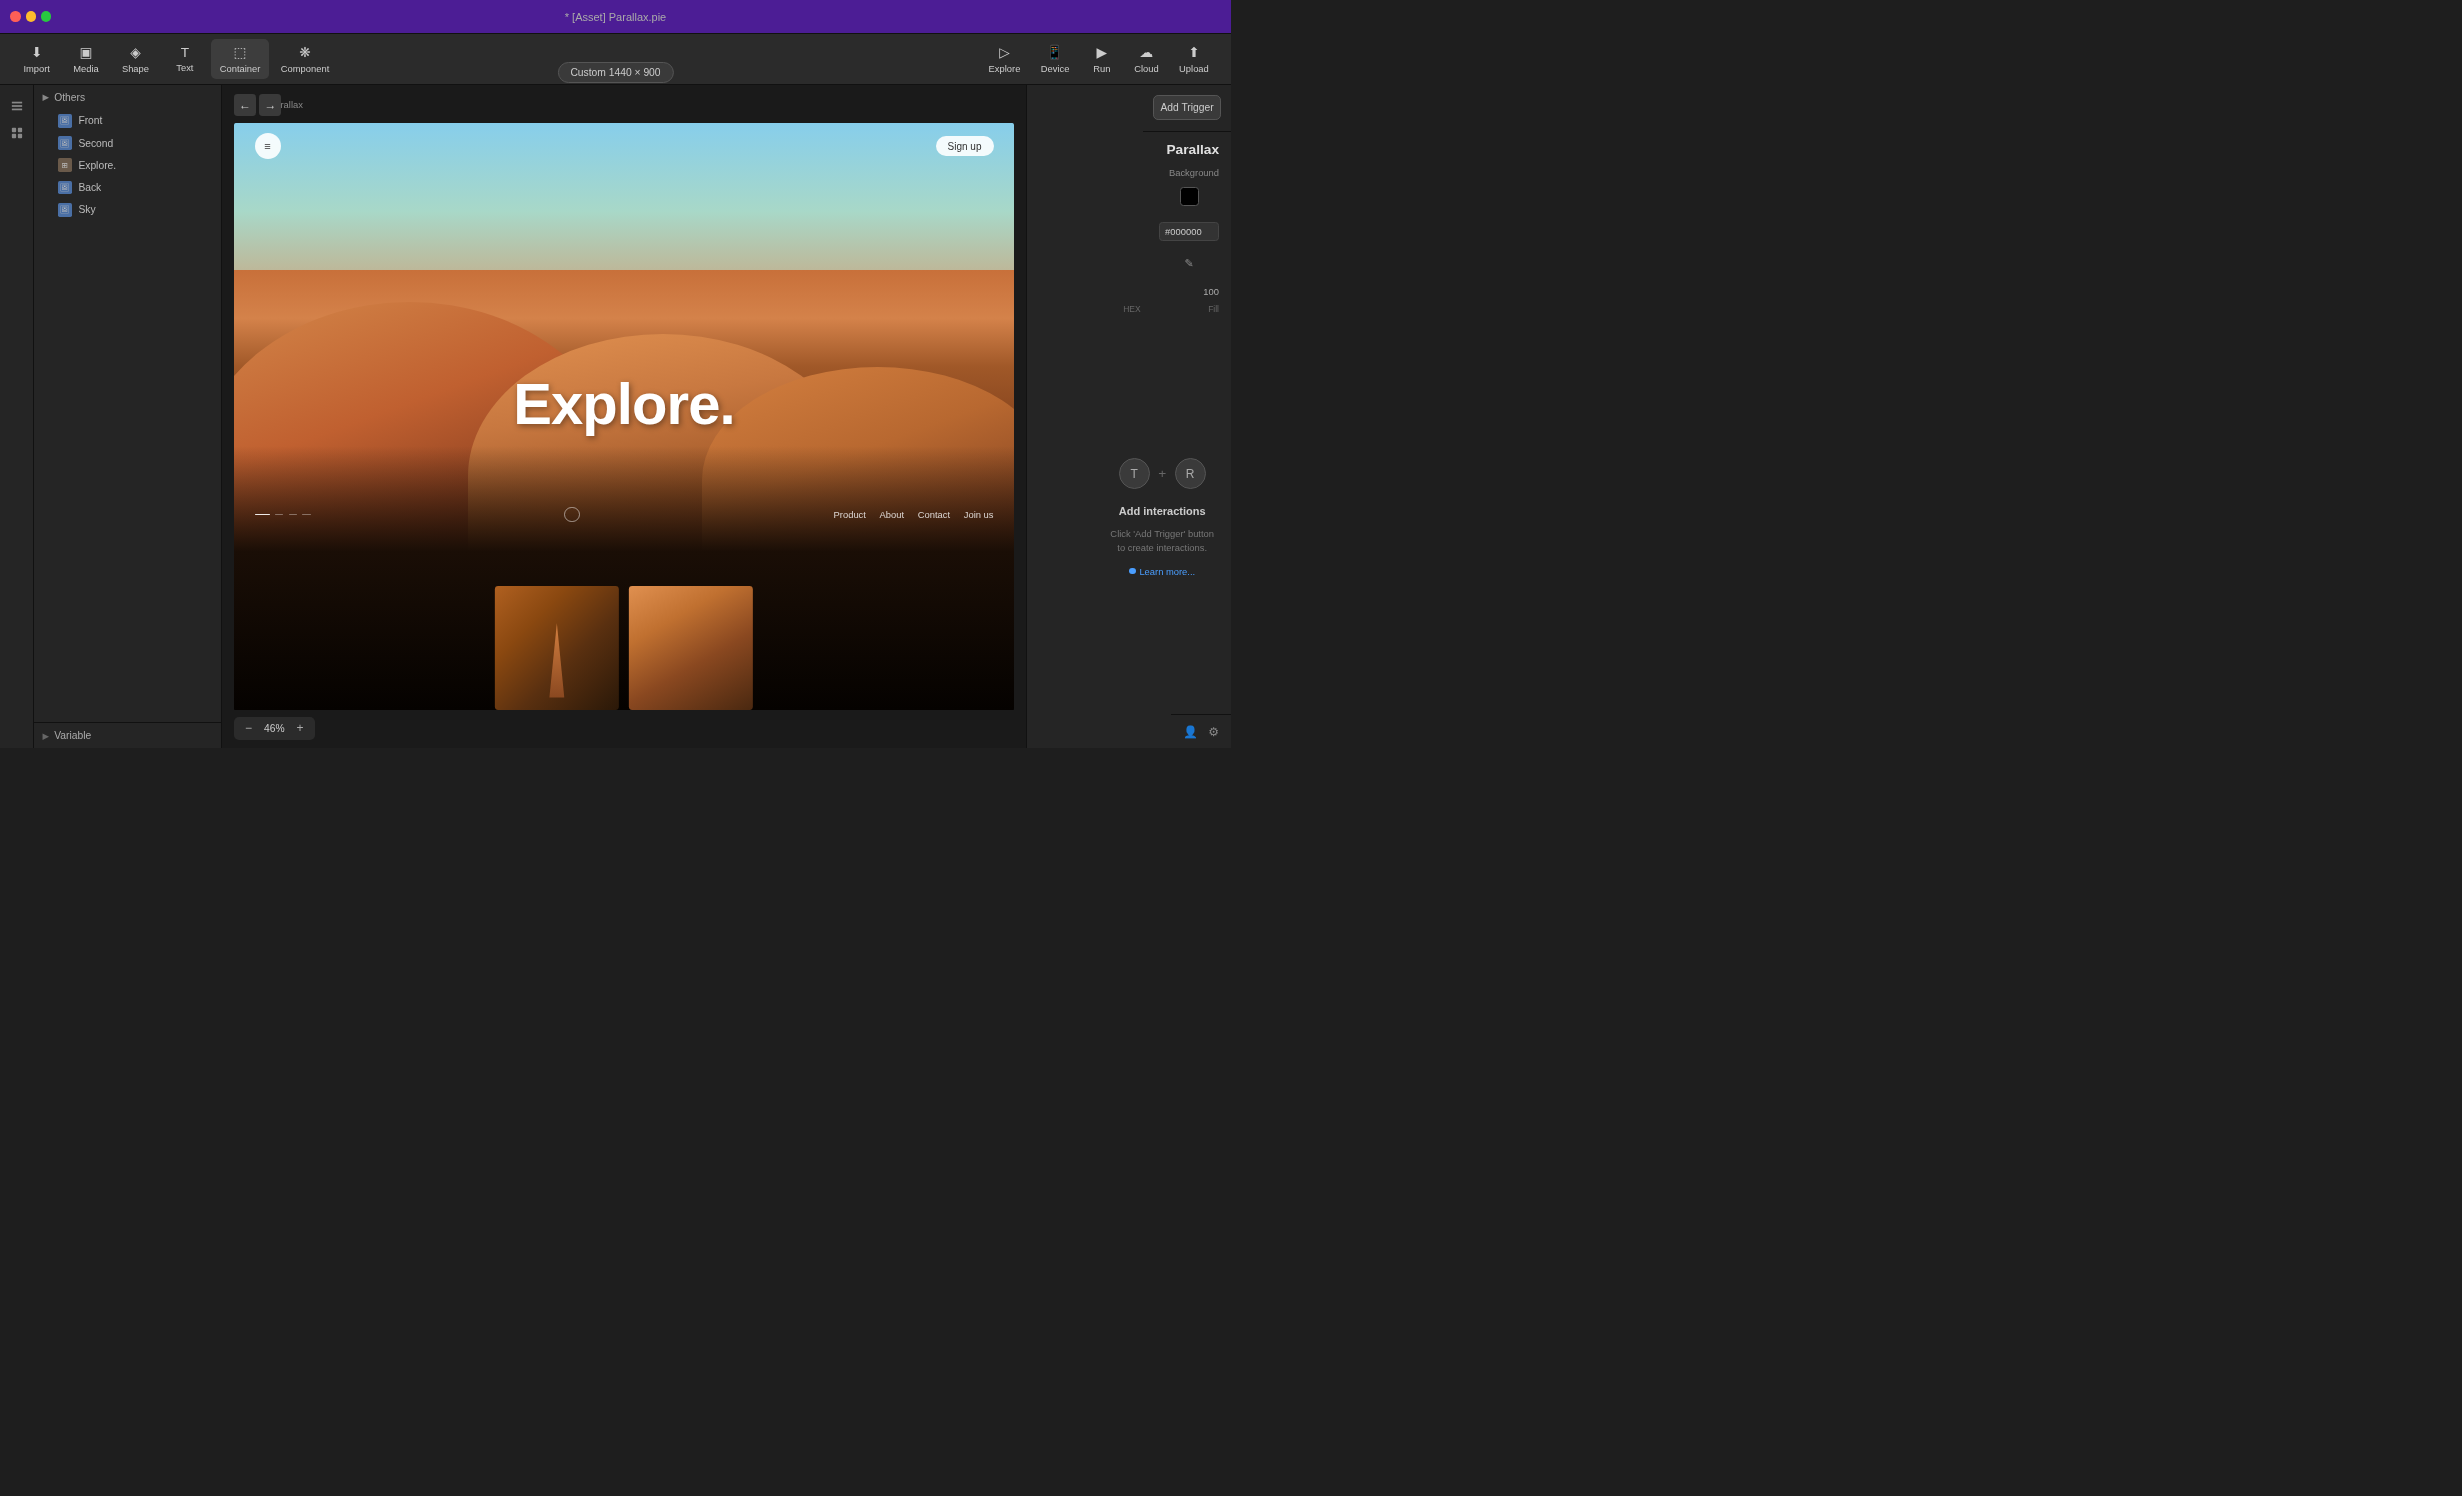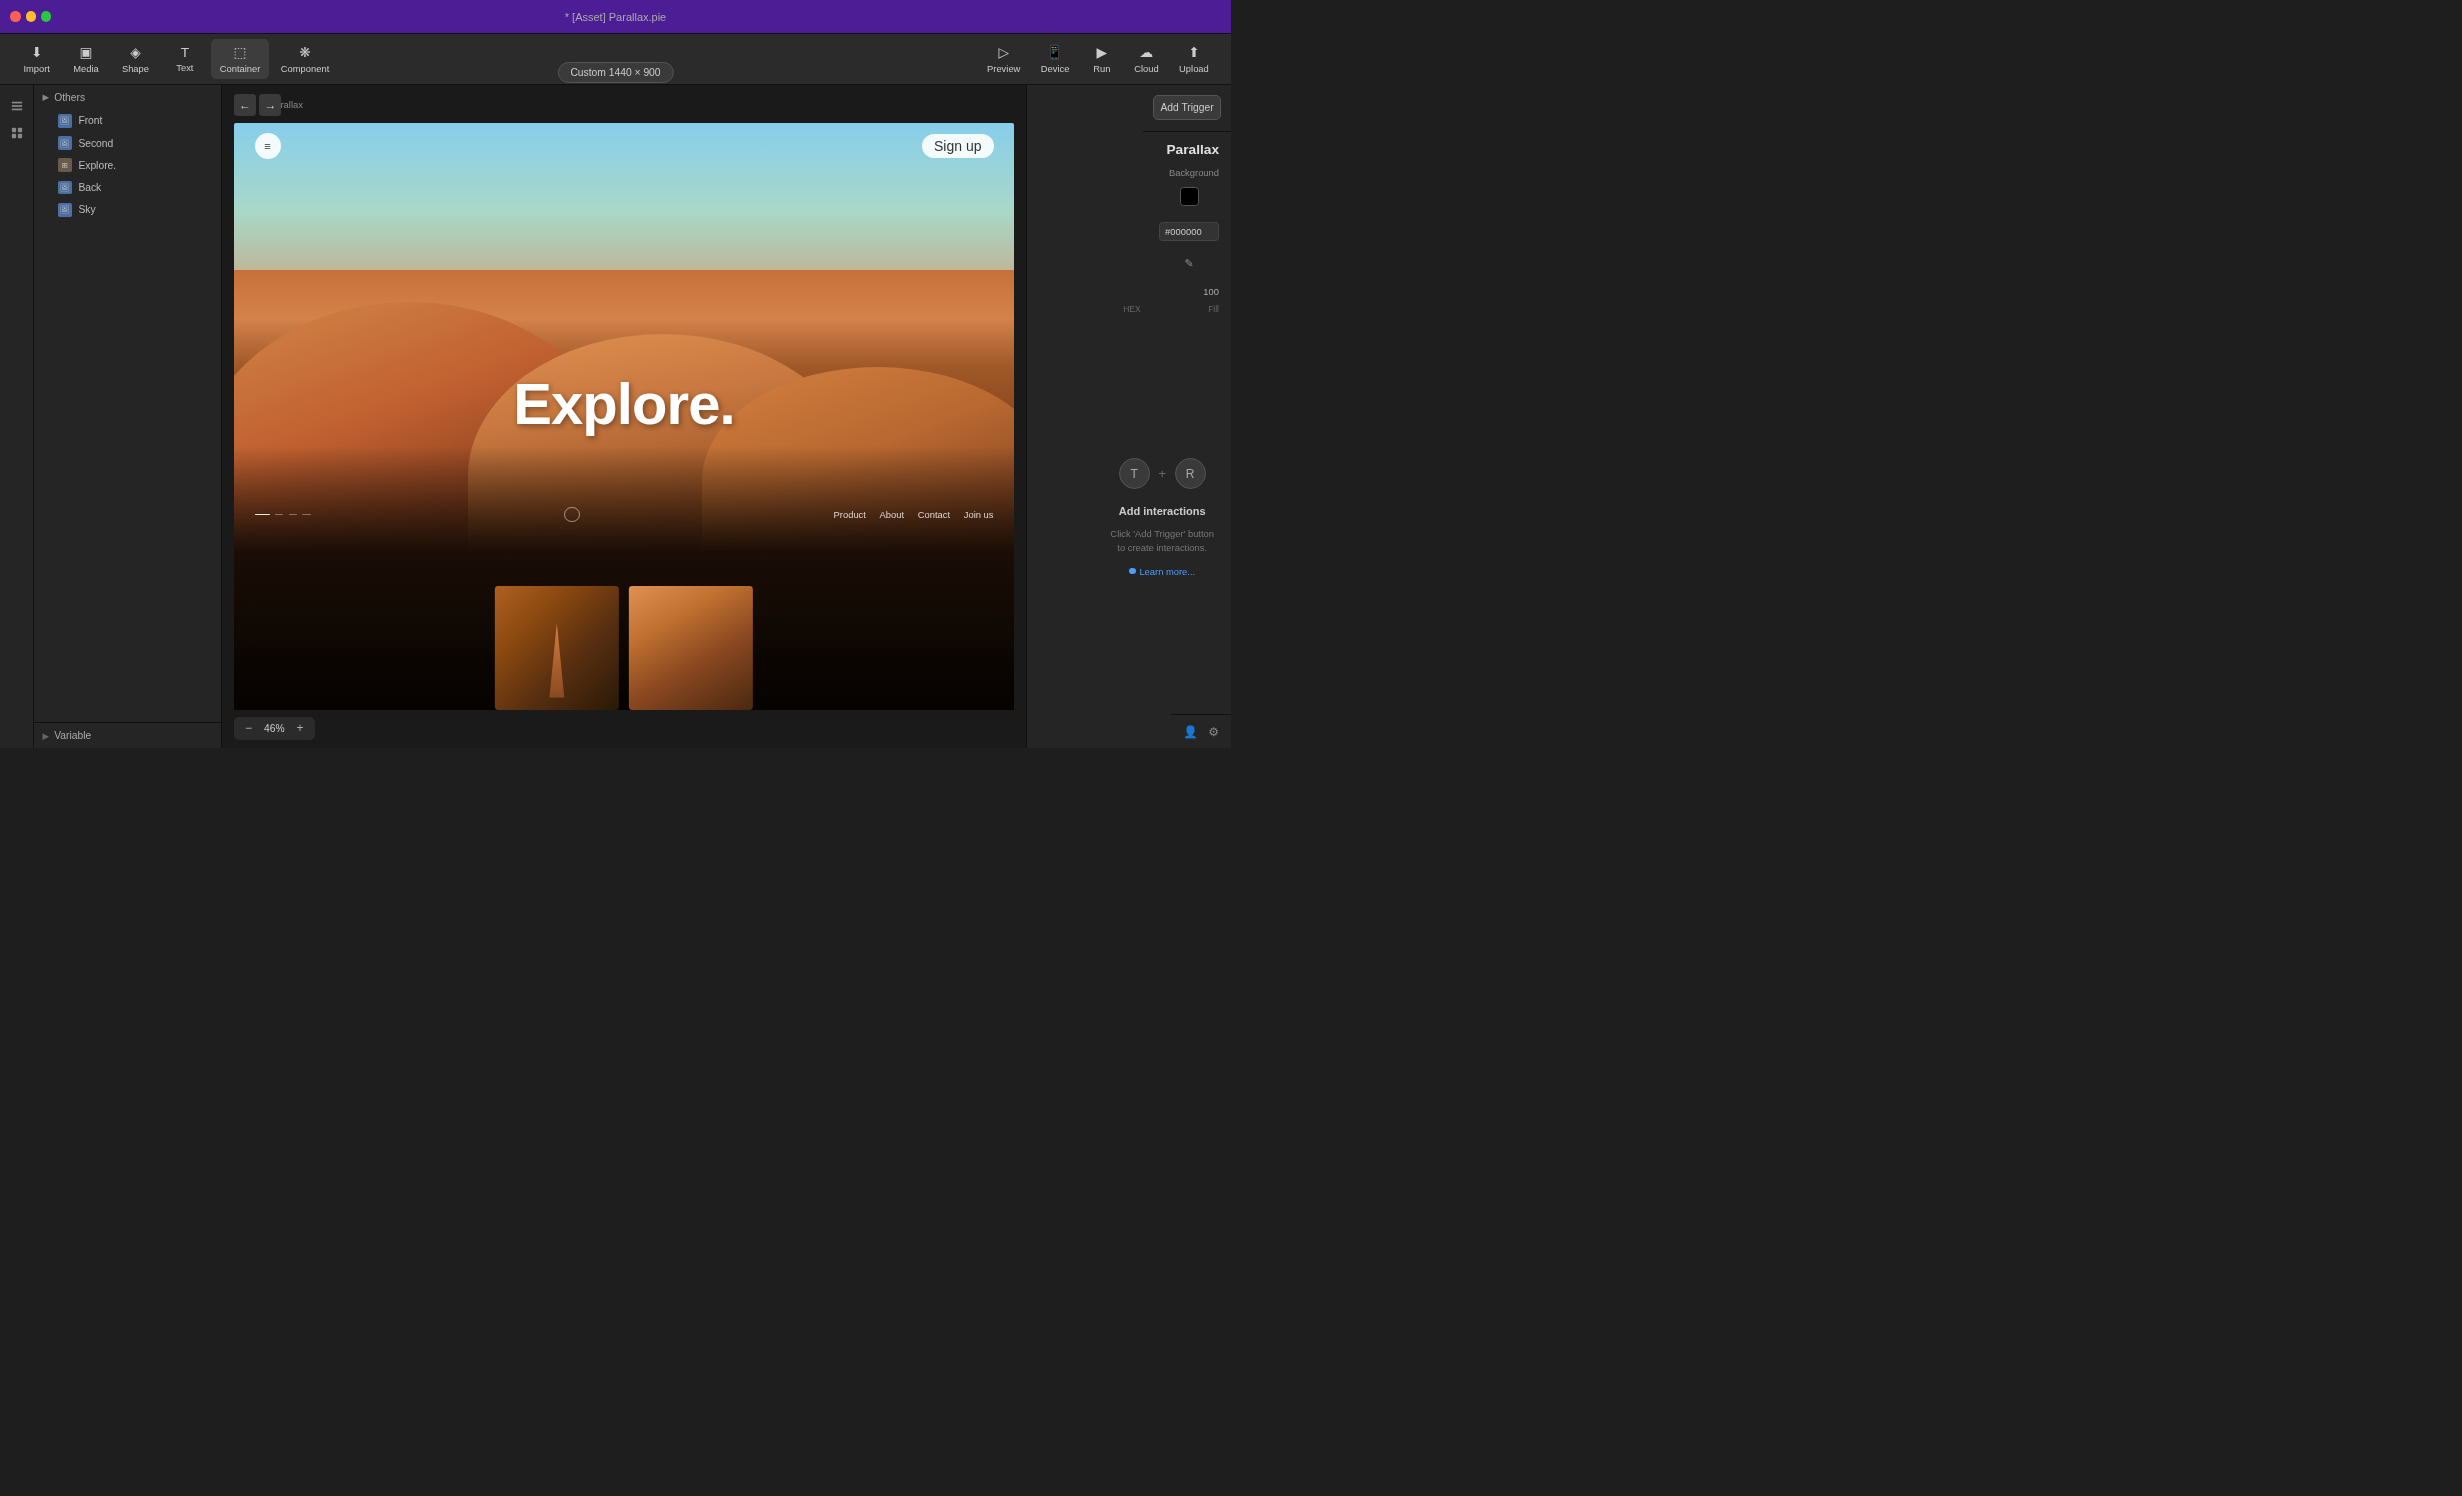--- a/index.html
+++ b/index.html
@@ -288,21 +288,21 @@
       background: rgba(255,255,255,0.9);
       display: flex; align-items: center; justify-content: center;
       cursor: pointer;
       font-size: 11px;
       color: #333;
     }
     .signup-btn {
       background: rgba(255,255,255,0.9);
       border-radius: 13.7px;
       padding: 4.3px 12px;
-      font-size: 14px;
+      font-size: 10px;
       color: #333;
       cursor: pointer;
       font-weight: 500;
     }
 
     
     .explore-title {
       position: absolute;
       top: 42%;
       left: 50%;
@@ -606,21 +606,21 @@
     <span>Component</span>
   </div>
 
   <div class="toolbar-center">
     <button class="canvas-size-btn">Custom  1440 × 900</button>
   </div>
 
   <div class="toolbar-right">
     <div class="toolbar-btn">
       <span class="toolbar-icon">▷</span>
-      <span>Preview</span>
+      <span>Explore</span>
     </div>
     <div class="toolbar-btn">
       <span class="toolbar-icon">📱</span>
       <span>Device</span>
     </div>
     <div class="toolbar-btn">
       <span class="toolbar-icon">▶</span>
       <span>Run</span>
     </div>
     <div class="toolbar-btn">

